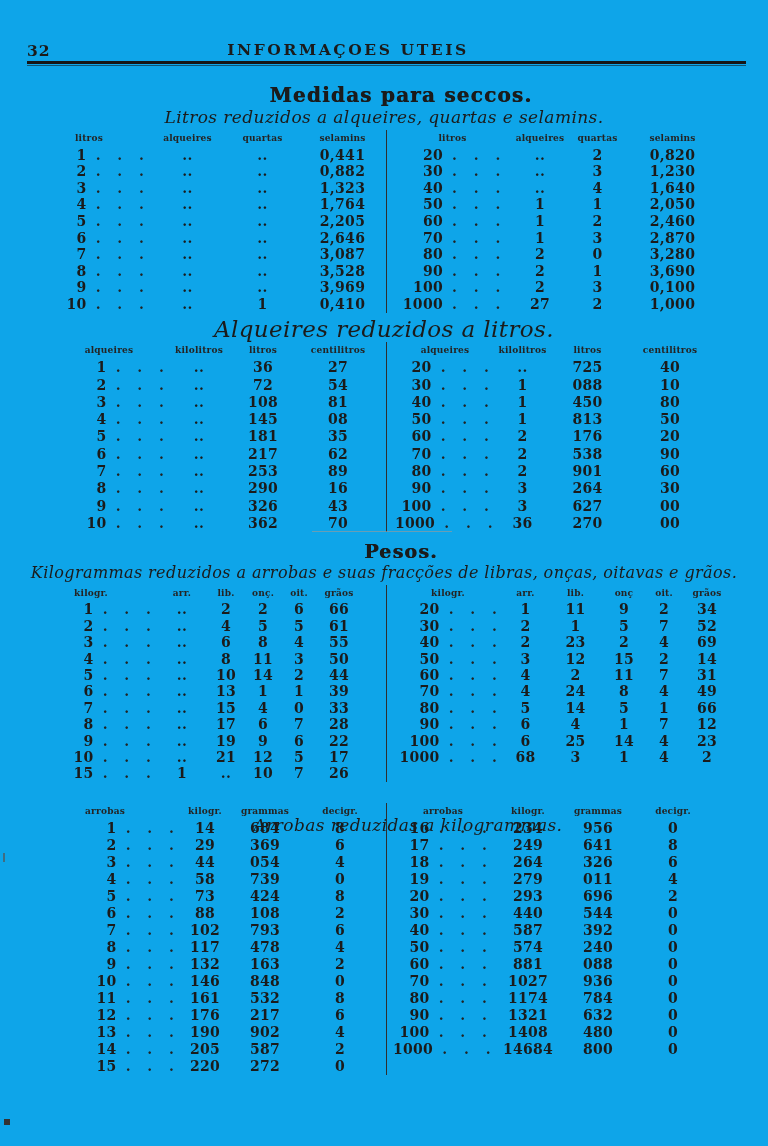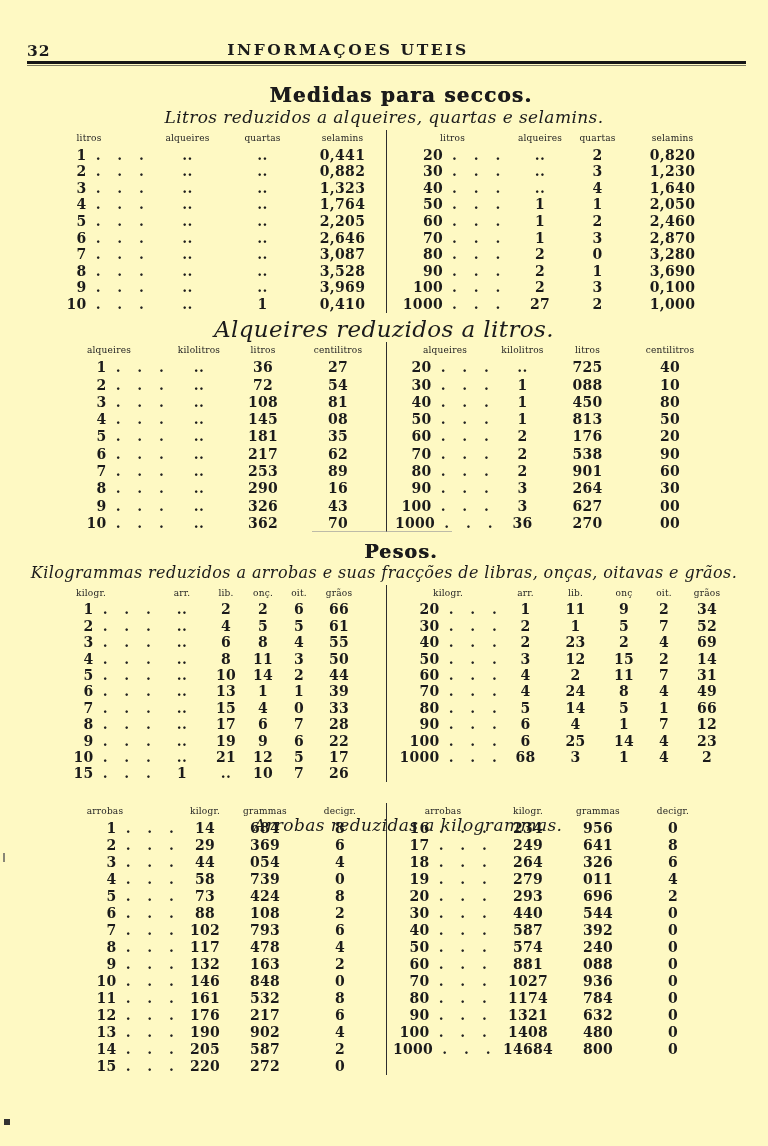--- a/index.html
+++ b/index.html
@@ -1,17 +1,17 @@
 <!DOCTYPE html>
 <html><head>
 <meta charset="utf-8">
 <style>
   html,body{margin:0;padding:0;background:#e8e8e8;}
   .page{
-    position:relative;width:768px;height:1146px;background:#fef9c3;
+    position:relative;width:768px;height:1146px;background:#0ea5e9;
     font-family:"DejaVu Serif","Liberation Serif",serif;color:#1b1b1b;
     overflow:hidden;
   }
   
   .pageno{position:absolute;top:41px;left:27px;font-size:15.5px;font-weight:bold;letter-spacing:1px;}
   .htitle{position:absolute;top:40px;left:0;width:696px;text-align:center;
     font-size:15.5px;font-weight:bold;letter-spacing:2.6px;}
   .hrule{position:absolute;top:61px;left:27px;width:719px;height:7px;
     background:linear-gradient(#161616 0 3px,transparent 3px 4px,rgba(20,20,20,.55) 4px 5.5px,transparent 5.5px);}
   
@@ -31,21 +31,21 @@
   .half{box-sizing:border-box;}
   .half-l{width:387px;border-right:1.8px solid #2e2e2e;}
   .half-r{flex:1;}
   .row{display:grid;align-items:baseline;}
   .head{height:14px;line-height:13px;}
   .tb1 .row{height:16.6px;line-height:16.6px;}
   .tb2 .row{height:17.3px;line-height:17.3px;}
   .tb3 .row{height:16.4px;line-height:16.4px;}
   .tb4 .row{height:17px;line-height:17px;}
   .c{font-size:14px;font-weight:bold;text-align:center;white-space:nowrap;letter-spacing:.3px;}
-  .th{font-size:9px;font-weight:normal;letter-spacing:.2px;color:#242424;}
+  .th{font-size:9px;font-weight:bold;letter-spacing:.2px;color:#242424;}
   .c0{display:flex;}
   .c0 .num{text-align:right;}
   .c0 .dots{text-align:left;letter-spacing:6px;padding-left:9px;color:#222;}
   
   .t1l .row{grid-template-columns:122px 75px 75px 85px;padding-left:28px;}
   .t1l .num{width:60px;}
   .t1r .row{grid-template-columns:115px 60px 55px 95px;padding-left:8px;}
   .t1r .num{width:48px;}
   .t2l .row{grid-template-columns:122px 58px 70px 80px;padding-left:48px;}
   .t2l .num{width:62px;}

